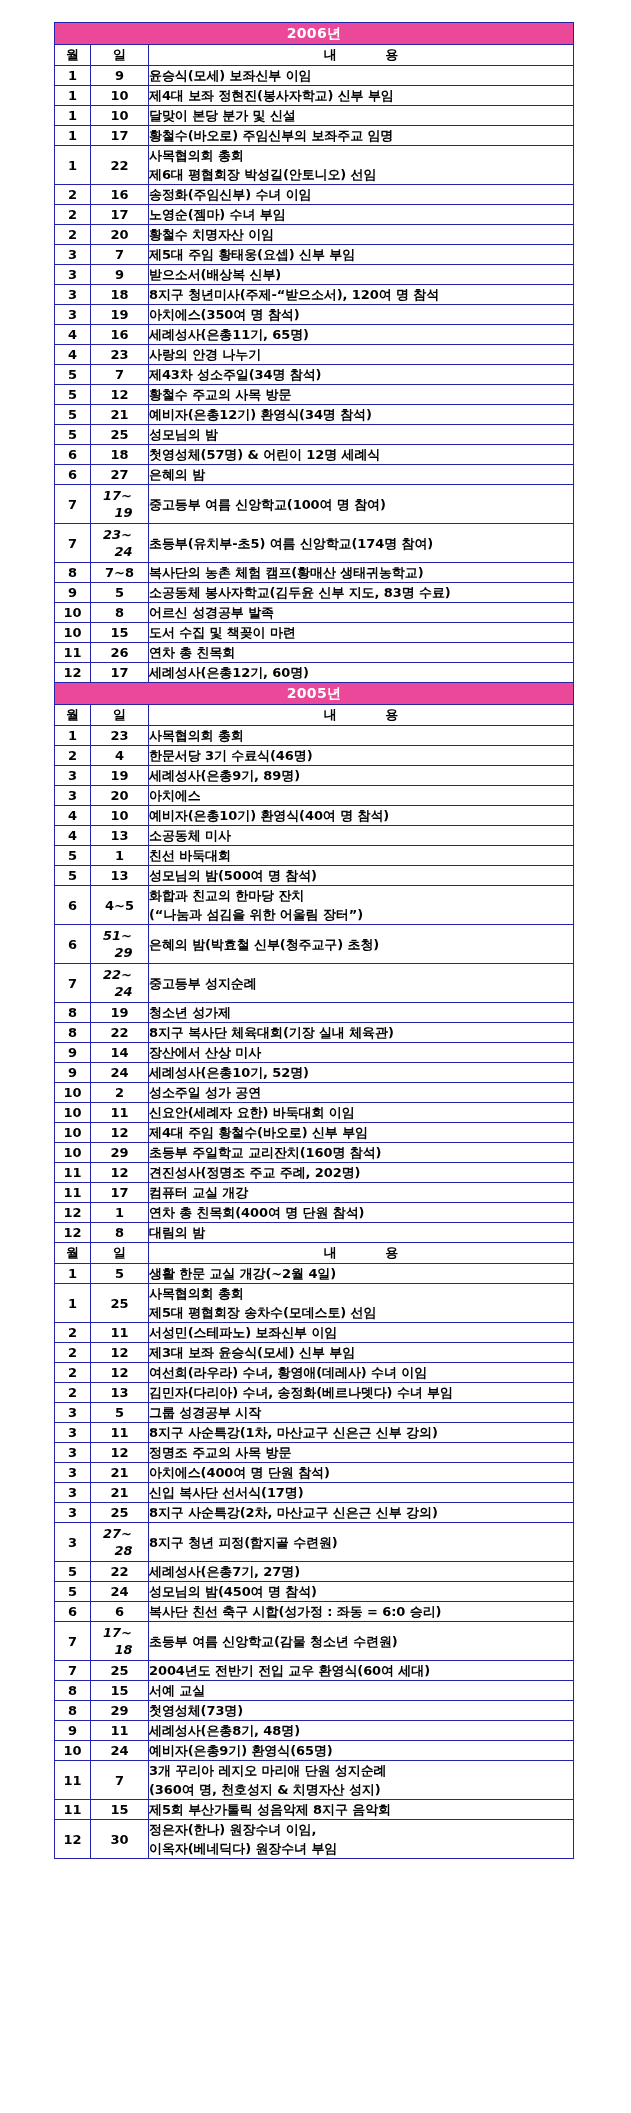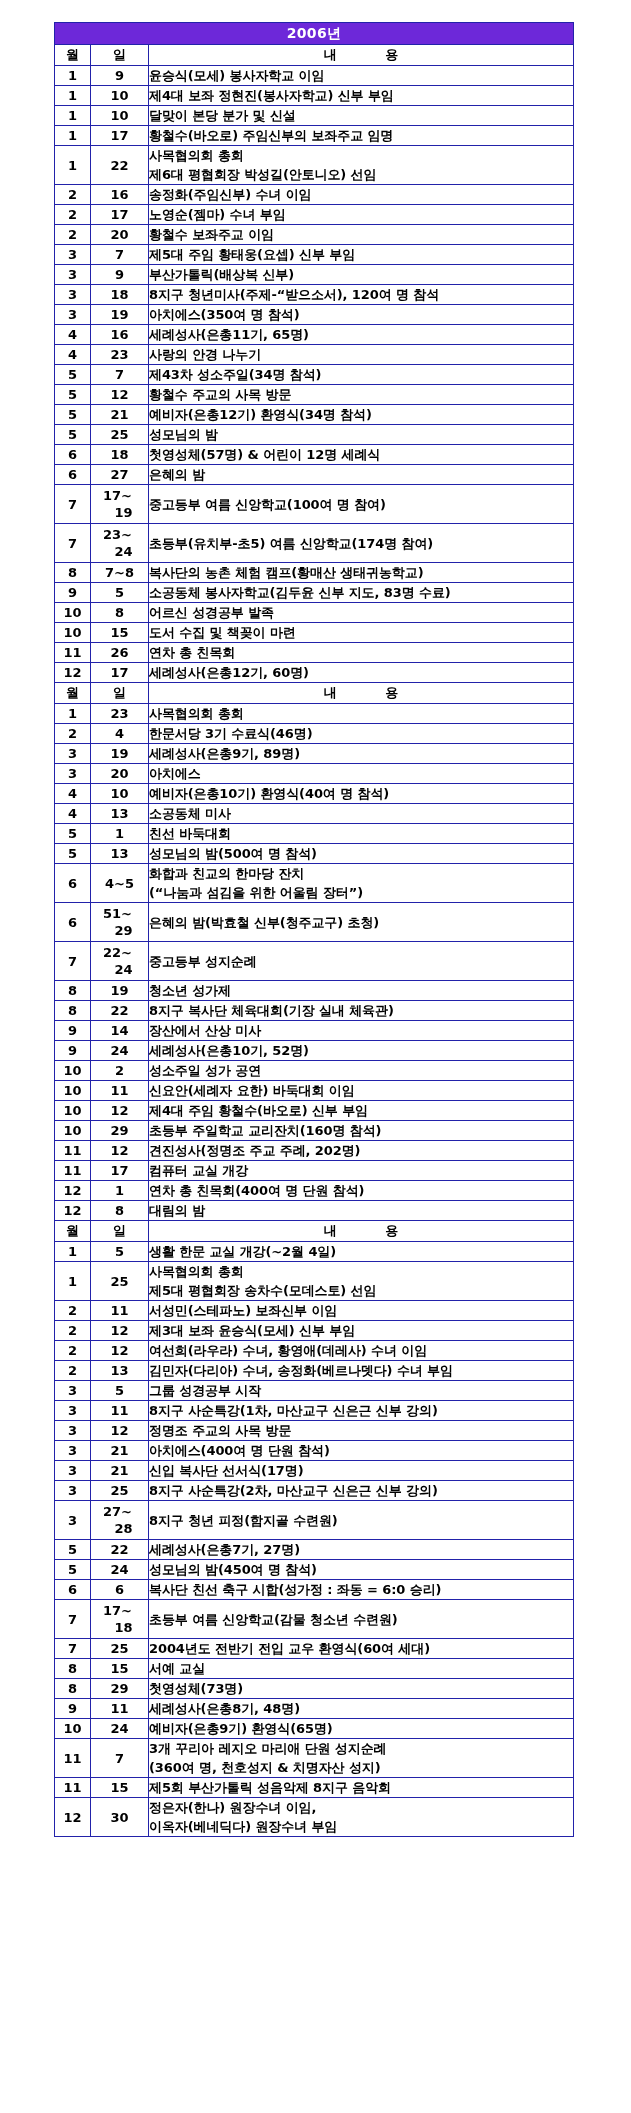--- a/index.html
+++ b/index.html
@@ -79,33 +79,34 @@
     line-height: 19px;
   }
   .cell-month,
   .cell-day {
     text-align: center;
     white-space: pre-line;
   }
   .cell-day.range-stack {
     line-height: 17px;
     font-size: 13px;
+    font-style: italic;
   }
   .cell-day .rng-a { display: block; text-align: center; padding-right: 4px;}
   .cell-day .rng-b { display: block; text-align: center; padding-left: 8px;}
   .cell-desc {
     text-align: left;
     padding-left: 5px;
     white-space: pre-line;
     letter-spacing: -0.1px;
   }
   .h1line  { height: 19px; }
   .h2line  { height: 38px; }
 </style>
-<style>.year-banner td{background:#6d28d9;}.history-table td{border-color:#2222aa;}.history-table{color:#000000;}</style></head>
+<style>.year-banner td{background:#ec4899;}.history-table td{border-color:#2222aa;}.history-table{color:#000000;}</style></head>
 <body>
 
 <div id="page">
   <table class="history-table" id="history-table">
     <colgroup>
       <col class="col-month">
       <col class="col-day">
       <col class="col-desc">
     </colgroup>
     <tbody id="table-body">
@@ -113,21 +114,21 @@
           <td colspan="3">2006년</td>
         </tr>
         <tr class="col-header">
           <td>월</td>
           <td>일</td>
           <td class="desc-head"><span class="desc-head-inner">내      용</span></td>
         </tr>
         <tr class="data-row">
           <td class="cell-month h1line">1</td>
           <td class="cell-day h1line">9</td>
-          <td class="cell-desc h1line">윤승식(모세) 봉사자학교 이임</td>
+          <td class="cell-desc h1line">윤승식(모세) 보좌신부 이임</td>
         </tr>
         <tr class="data-row">
           <td class="cell-month h1line">1</td>
           <td class="cell-day h1line">10</td>
           <td class="cell-desc h1line">제4대 보좌 정현진(봉사자학교) 신부 부임</td>
         </tr>
         <tr class="data-row">
           <td class="cell-month h1line">1</td>
           <td class="cell-day h1line">10</td>
           <td class="cell-desc h1line">달맞이 본당 분가 및 신설</td>
@@ -149,31 +150,31 @@
           <td class="cell-desc h1line">송정화(주임신부) 수녀 이임</td>
         </tr>
         <tr class="data-row">
           <td class="cell-month h1line">2</td>
           <td class="cell-day h1line">17</td>
           <td class="cell-desc h1line">노영순(젬마) 수녀 부임</td>
         </tr>
         <tr class="data-row">
           <td class="cell-month h1line">2</td>
           <td class="cell-day h1line">20</td>
-          <td class="cell-desc h1line">황철수 보좌주교 이임</td>
+          <td class="cell-desc h1line">황철수 치명자산 이임</td>
         </tr>
         <tr class="data-row">
           <td class="cell-month h1line">3</td>
           <td class="cell-day h1line">7</td>
           <td class="cell-desc h1line">제5대 주임 황태웅(요셉) 신부 부임</td>
         </tr>
         <tr class="data-row">
           <td class="cell-month h1line">3</td>
           <td class="cell-day h1line">9</td>
-          <td class="cell-desc h1line">부산가톨릭(배상복 신부)</td>
+          <td class="cell-desc h1line">받으소서(배상복 신부)</td>
         </tr>
         <tr class="data-row">
           <td class="cell-month h1line">3</td>
           <td class="cell-day h1line">18</td>
           <td class="cell-desc h1line">8지구 청년미사(주제-“받으소서), 120여 명 참석</td>
         </tr>
         <tr class="data-row">
           <td class="cell-month h1line">3</td>
           <td class="cell-day h1line">19</td>
           <td class="cell-desc h1line">아치에스(350여 명 참석)</td>
@@ -250,20 +251,23 @@
         </tr>
         <tr class="data-row">
           <td class="cell-month h1line">11</td>
           <td class="cell-day h1line">26</td>
           <td class="cell-desc h1line">연차 총 친목회</td>
         </tr>
         <tr class="data-row">
           <td class="cell-month h1line">12</td>
           <td class="cell-day h1line">17</td>
           <td class="cell-desc h1line">세례성사(은총12기, 60명)</td>
+        </tr>
+        <tr class="year-banner">
+          <td colspan="3">2005년</td>
         </tr>
         <tr class="col-header">
           <td>월</td>
           <td>일</td>
           <td class="desc-head"><span class="desc-head-inner">내      용</span></td>
         </tr>
         <tr class="data-row">
           <td class="cell-month h1line">1</td>
           <td class="cell-day h1line">23</td>
           <td class="cell-desc h1line">사목협의회 총회</td>

